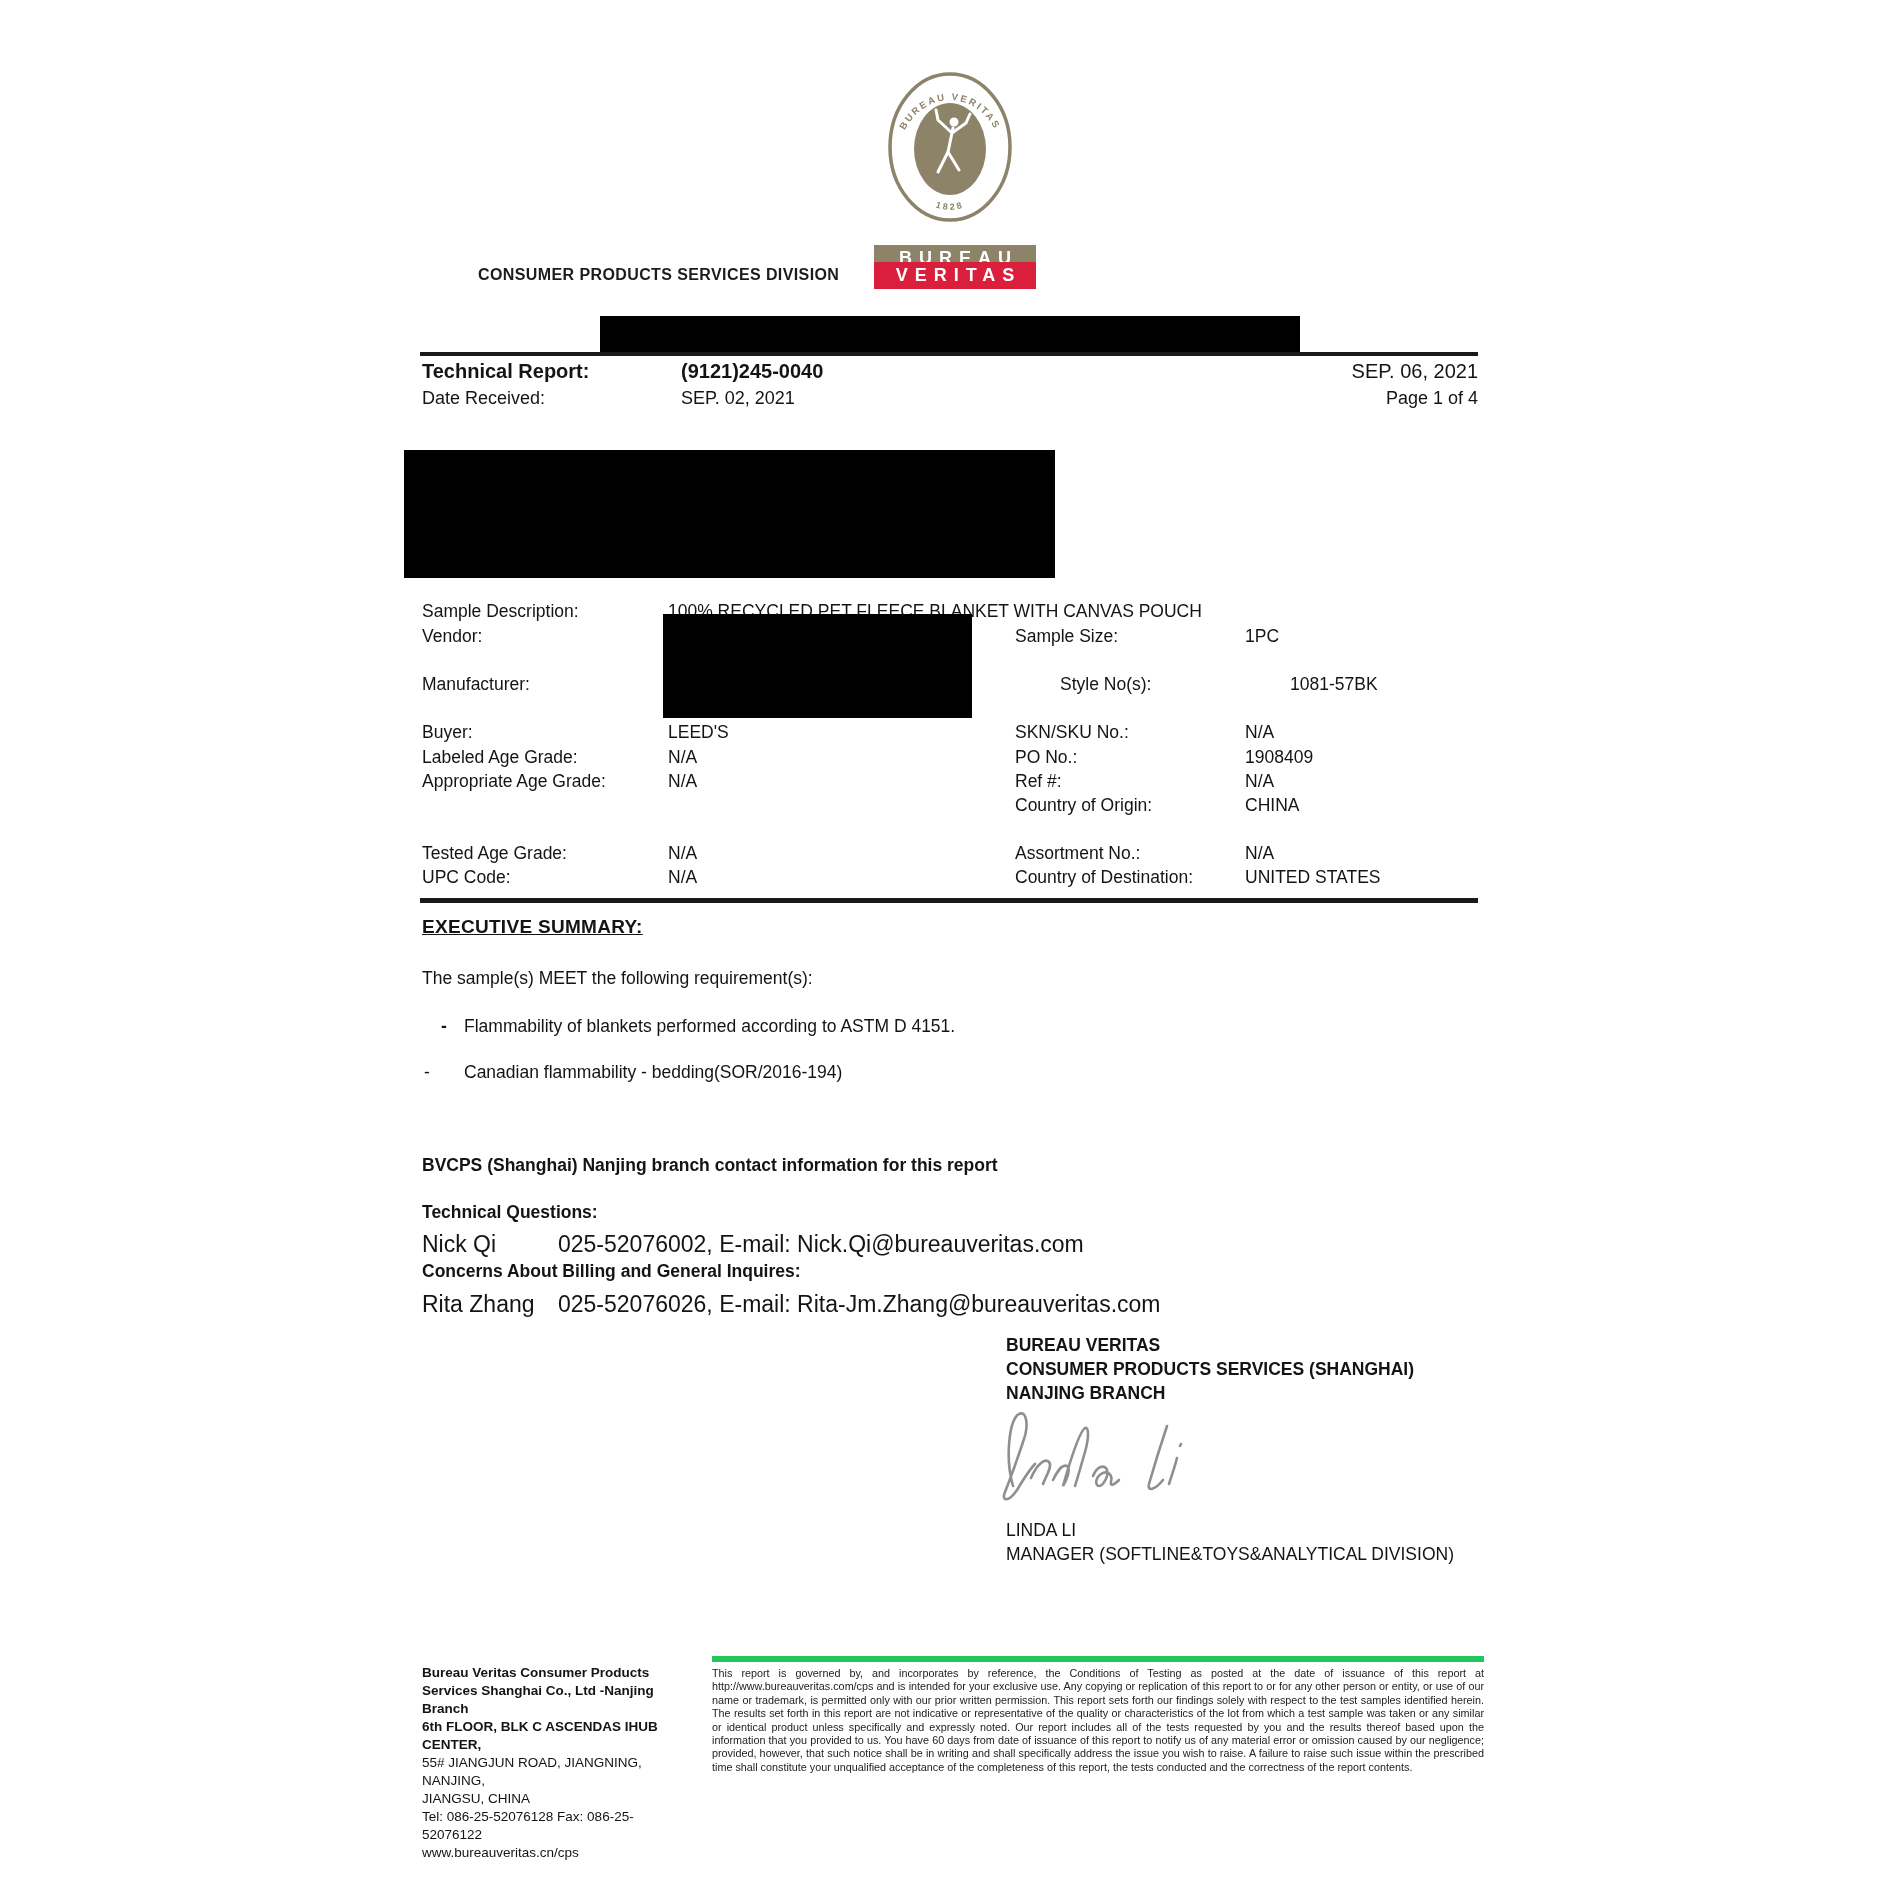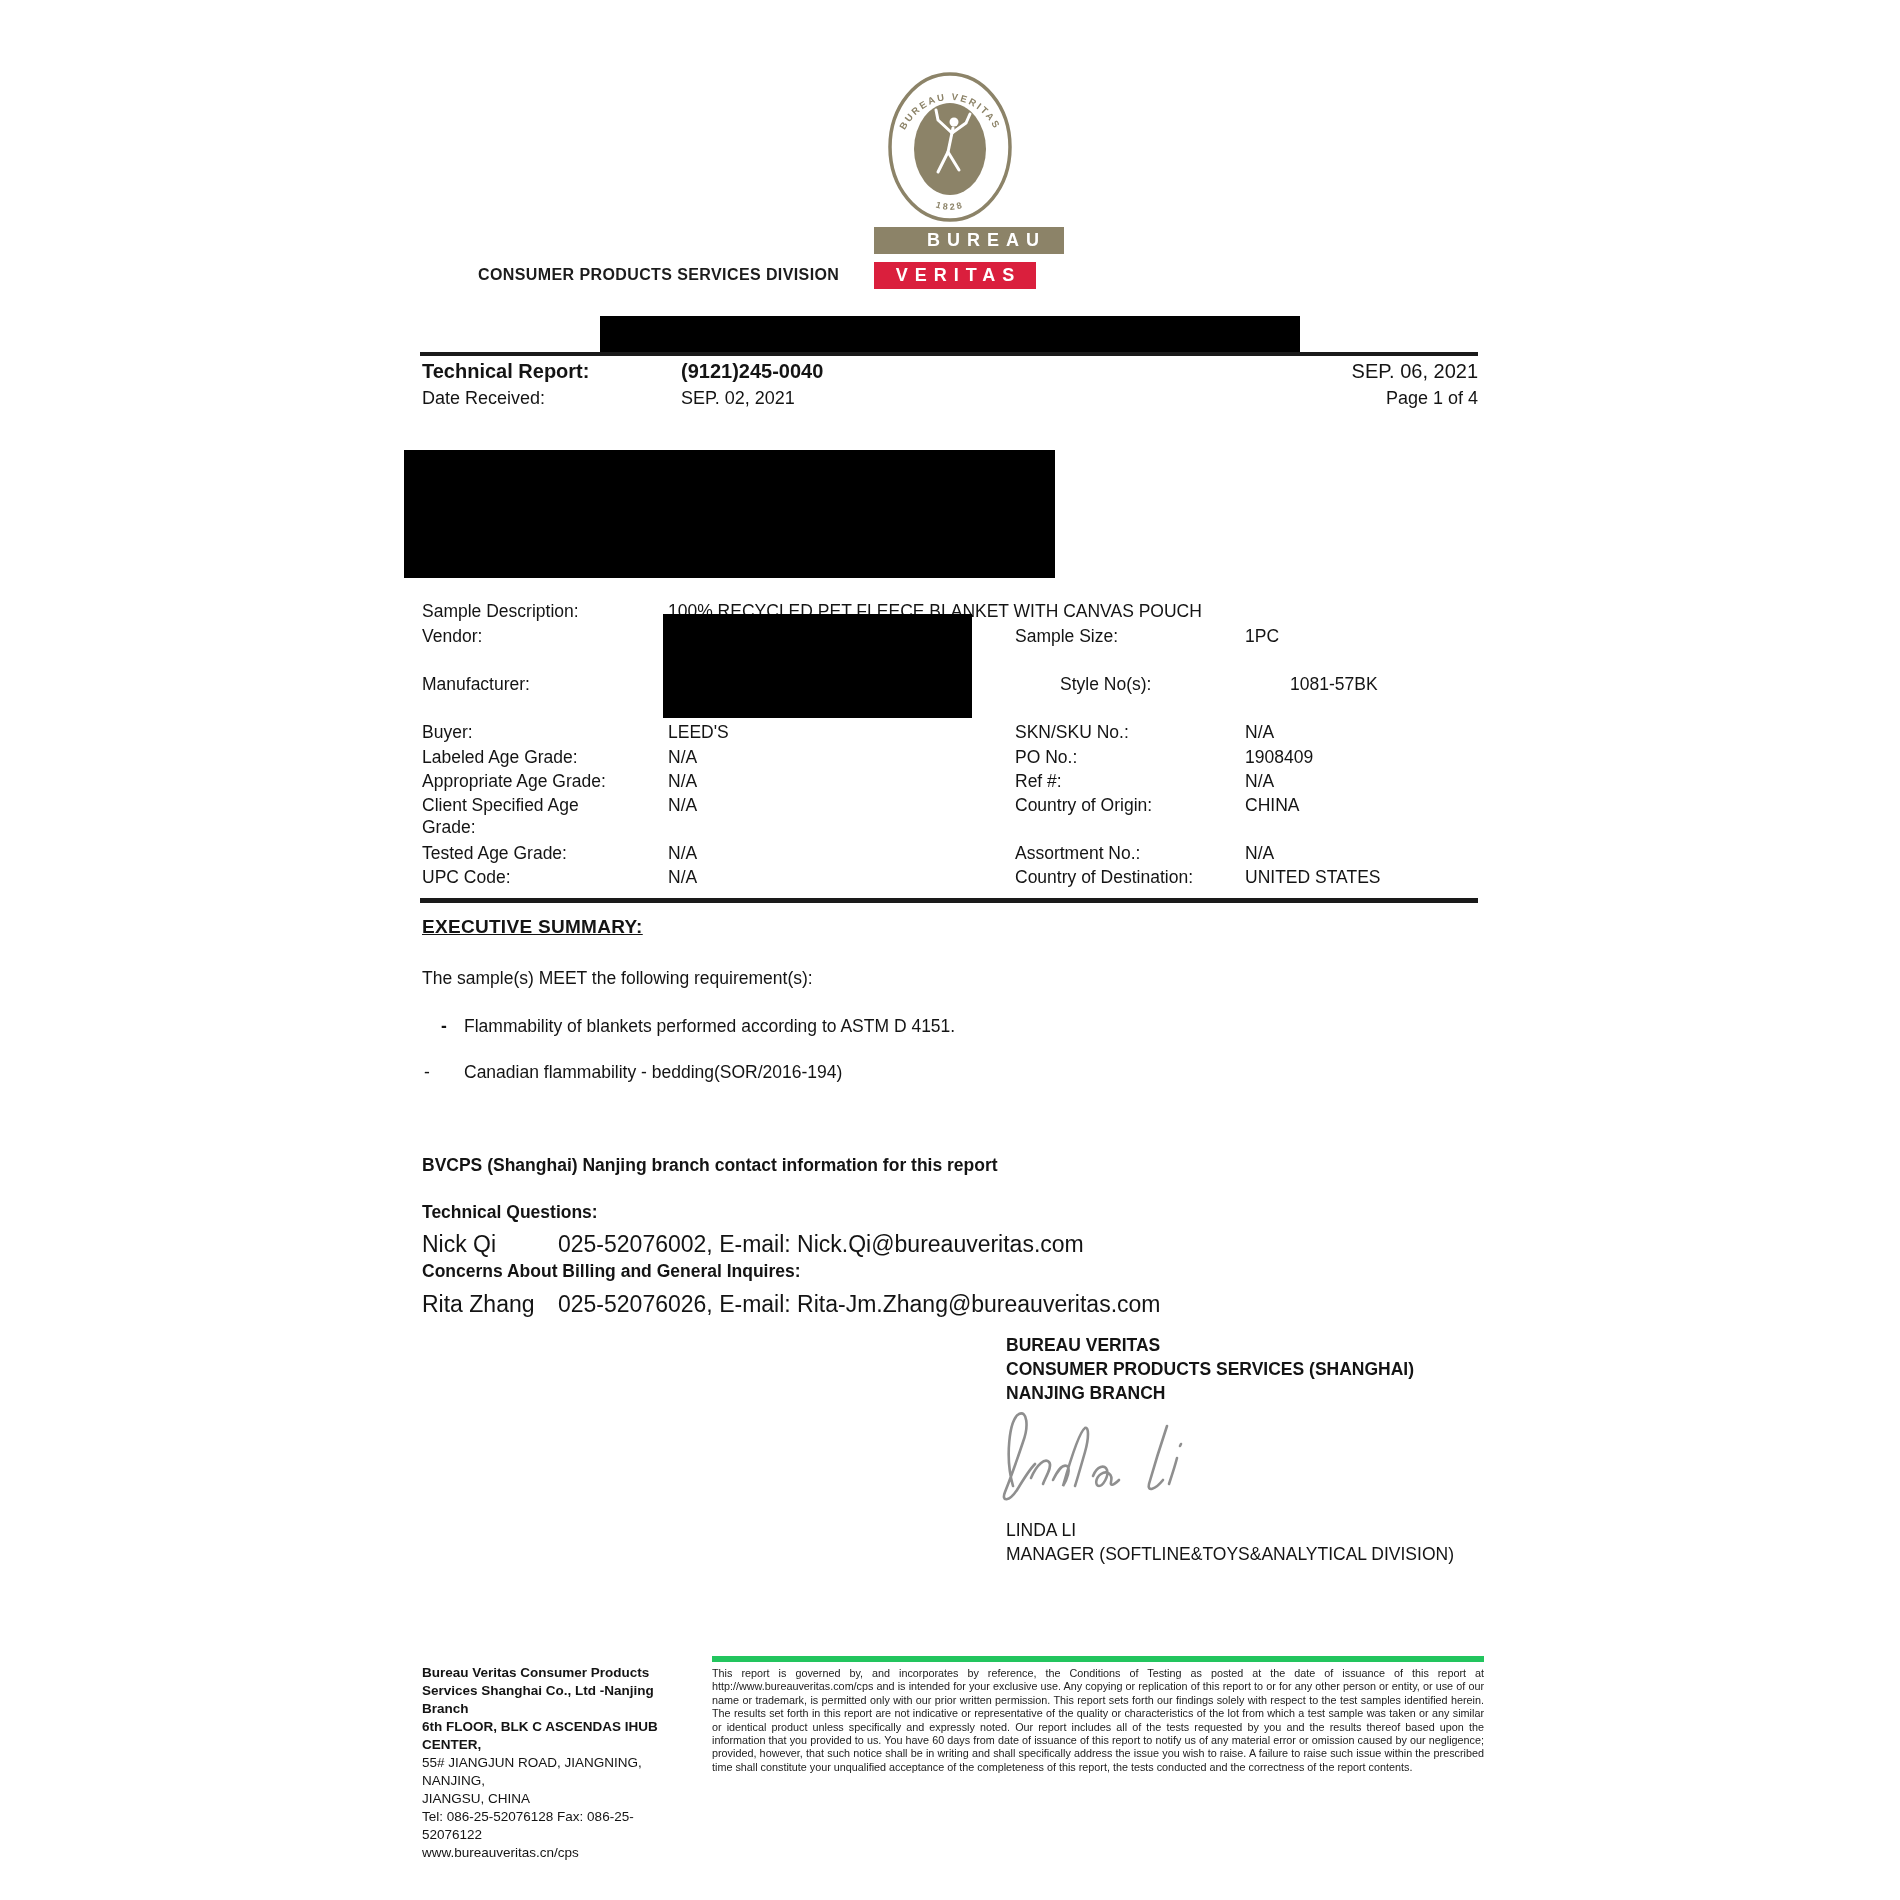--- a/index.html
+++ b/index.html
@@ -11,21 +11,21 @@
     color:#141414;
     overflow:hidden;
   }
   
   .emblem{position:absolute;left:880px;top:68px;width:140px;height:160px;}
   .logo-bar{
     position:absolute;left:874px;width:162px;height:27px;
     display:flex;align-items:center;justify-content:center;
     color:#ffffff;font-weight:bold;font-size:18px;letter-spacing:7px;text-indent:7px;
   }
-  .bar-bureau{top:227px;background:var(--olive,#8c8368);padding-left:28px;}
+  .bar-bureau{top:245px;background:var(--olive,#8c8368);}
   .bar-veritas{top:262px;background:var(--bv-red,#da1f3d);}
   .division{
     position:absolute;left:478px;top:266px;
     font-size:16px;font-weight:600;letter-spacing:.4px;color:#1c1c1c;
   }
   
   .redact{position:absolute;background:#000;}
   .rule-thin{position:absolute;left:420px;width:1058px;height:4px;background:#1a1a1a;}
   .rule-thick{position:absolute;left:420px;width:1058px;height:5px;background:#1a1a1a;}
   
@@ -125,24 +125,20 @@
   </div>
   <div class="irow" style="top:721px;">
     <span class="lbl">Buyer:</span><span class="val">LEED'S</span>
   </div>
   <div class="irow" style="top:746px;">
     <span class="lbl">Labeled Age Grade:</span><span class="val">N/A</span>
   </div>
   <div class="irow" style="top:770px;">
     <span class="lbl">Appropriate Age Grade:</span><span class="val">N/A</span>
   </div>
-  <div class="irow" style="top:794px;">
-    <span class="lbl">Client Specified Age
-Grade:</span><span class="val">N/A</span>
-  </div>
   <div class="irow" style="top:842px;">
     <span class="lbl">Tested Age Grade:</span><span class="val">N/A</span>
   </div>
   <div class="irow" style="top:866px;">
     <span class="lbl">UPC Code:</span><span class="val">N/A</span>
   </div>
 
   <div class="irow-r" style="top:625px;">
     <span class="lbl">Sample Size:</span><span class="val">1PC</span>
   </div>

